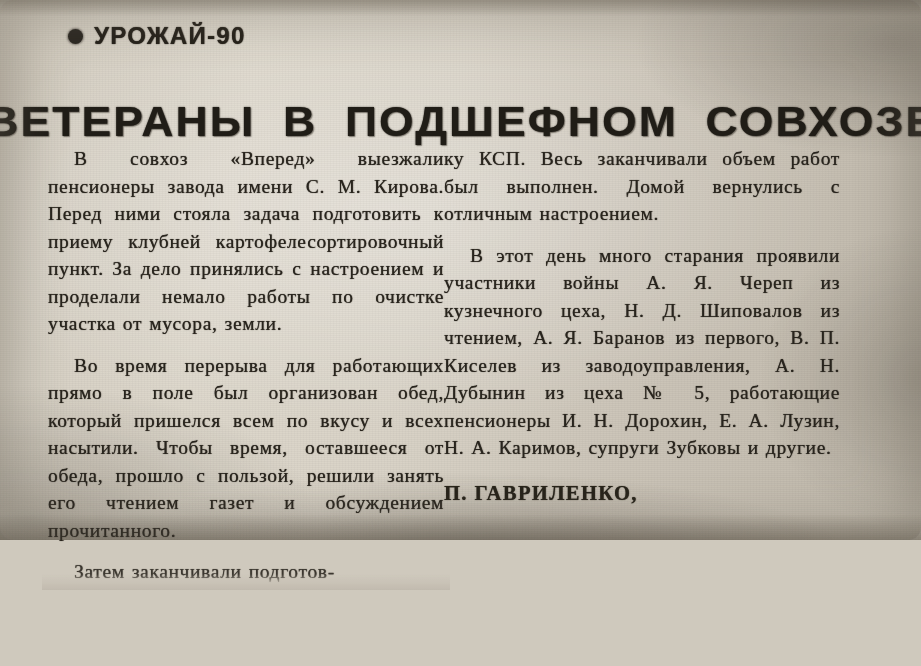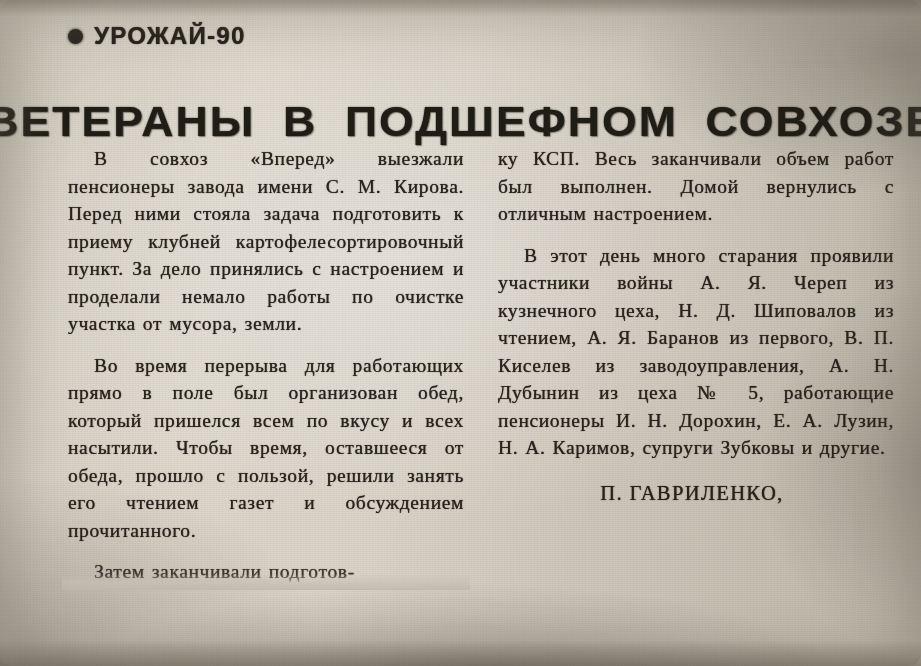--- a/index.html
+++ b/index.html
@@ -11,21 +11,21 @@
     height: 666px;
     overflow: hidden;
     background: #cfc9bd;
     font-family: "Liberation Serif", serif;
   }
 
   
   .scan {
     position: relative;
     width: 921px;
-    height: 666px;
+    height: 540px;
     background:
       radial-gradient(ellipse 70% 55% at 42% 40%, rgba(255,255,255,0.30) 0%, rgba(255,255,255,0.0) 72%),
       linear-gradient(102deg, #c8c1b4 0%, #d6d0c4 10%, #ddd7cb 26%, #d9d3c7 46%, #cdc6ba 66%, #c6bfb2 82%, #bdb6a9 100%);
     border-radius: 13px;
   }
   .scan::before {
     
     content: "";
     position: absolute;
     inset: 0;
@@ -98,25 +98,24 @@
     letter-spacing: 2px;
     color: #201d17;
     text-shadow: 0 0 1.5px rgba(32,29,23,0.9), 1px 0.6px 1.1px rgba(75,69,60,0.5);
     transform: scaleX(1.06);
   }
   .headline .word { margin: 0 13px; }
 
   
   .columns {
     position: absolute;
-    left: 68px;
+    left: 48px;
     top: 145px;
     width: 826px;
     display: flex;
-    gap: 34px;
   }
   .col {
     width: 396px;
   }
   p.para {
     margin: 0 0 14px 0;
     font-family: "Liberation Serif", serif;
     font-size: 19.4px;
     line-height: 27.5px;
     text-align: justify;
@@ -148,22 +147,22 @@
 
   
   .signature {
     margin-top: 18px;
     font-family: "Liberation Serif", serif;
     color: #262219;
     letter-spacing: 0.8px;
     text-shadow: 0 0 1px rgba(38,34,25,0.8), 0.5px 0.3px 0.7px rgba(86,80,70,0.45);
   }
   .sig-name {
-    text-align: center;
-    font-weight: normal;
+    text-align: left;
+    font-weight: bold;
     font-size: 20.5px;
     line-height: 27px;
     letter-spacing: 1.4px;
     padding-right: 8px;
   }
   .sig-role {
     text-align: justify;
     text-align-last: right;
     font-weight: bold;
     font-size: 19.5px;

